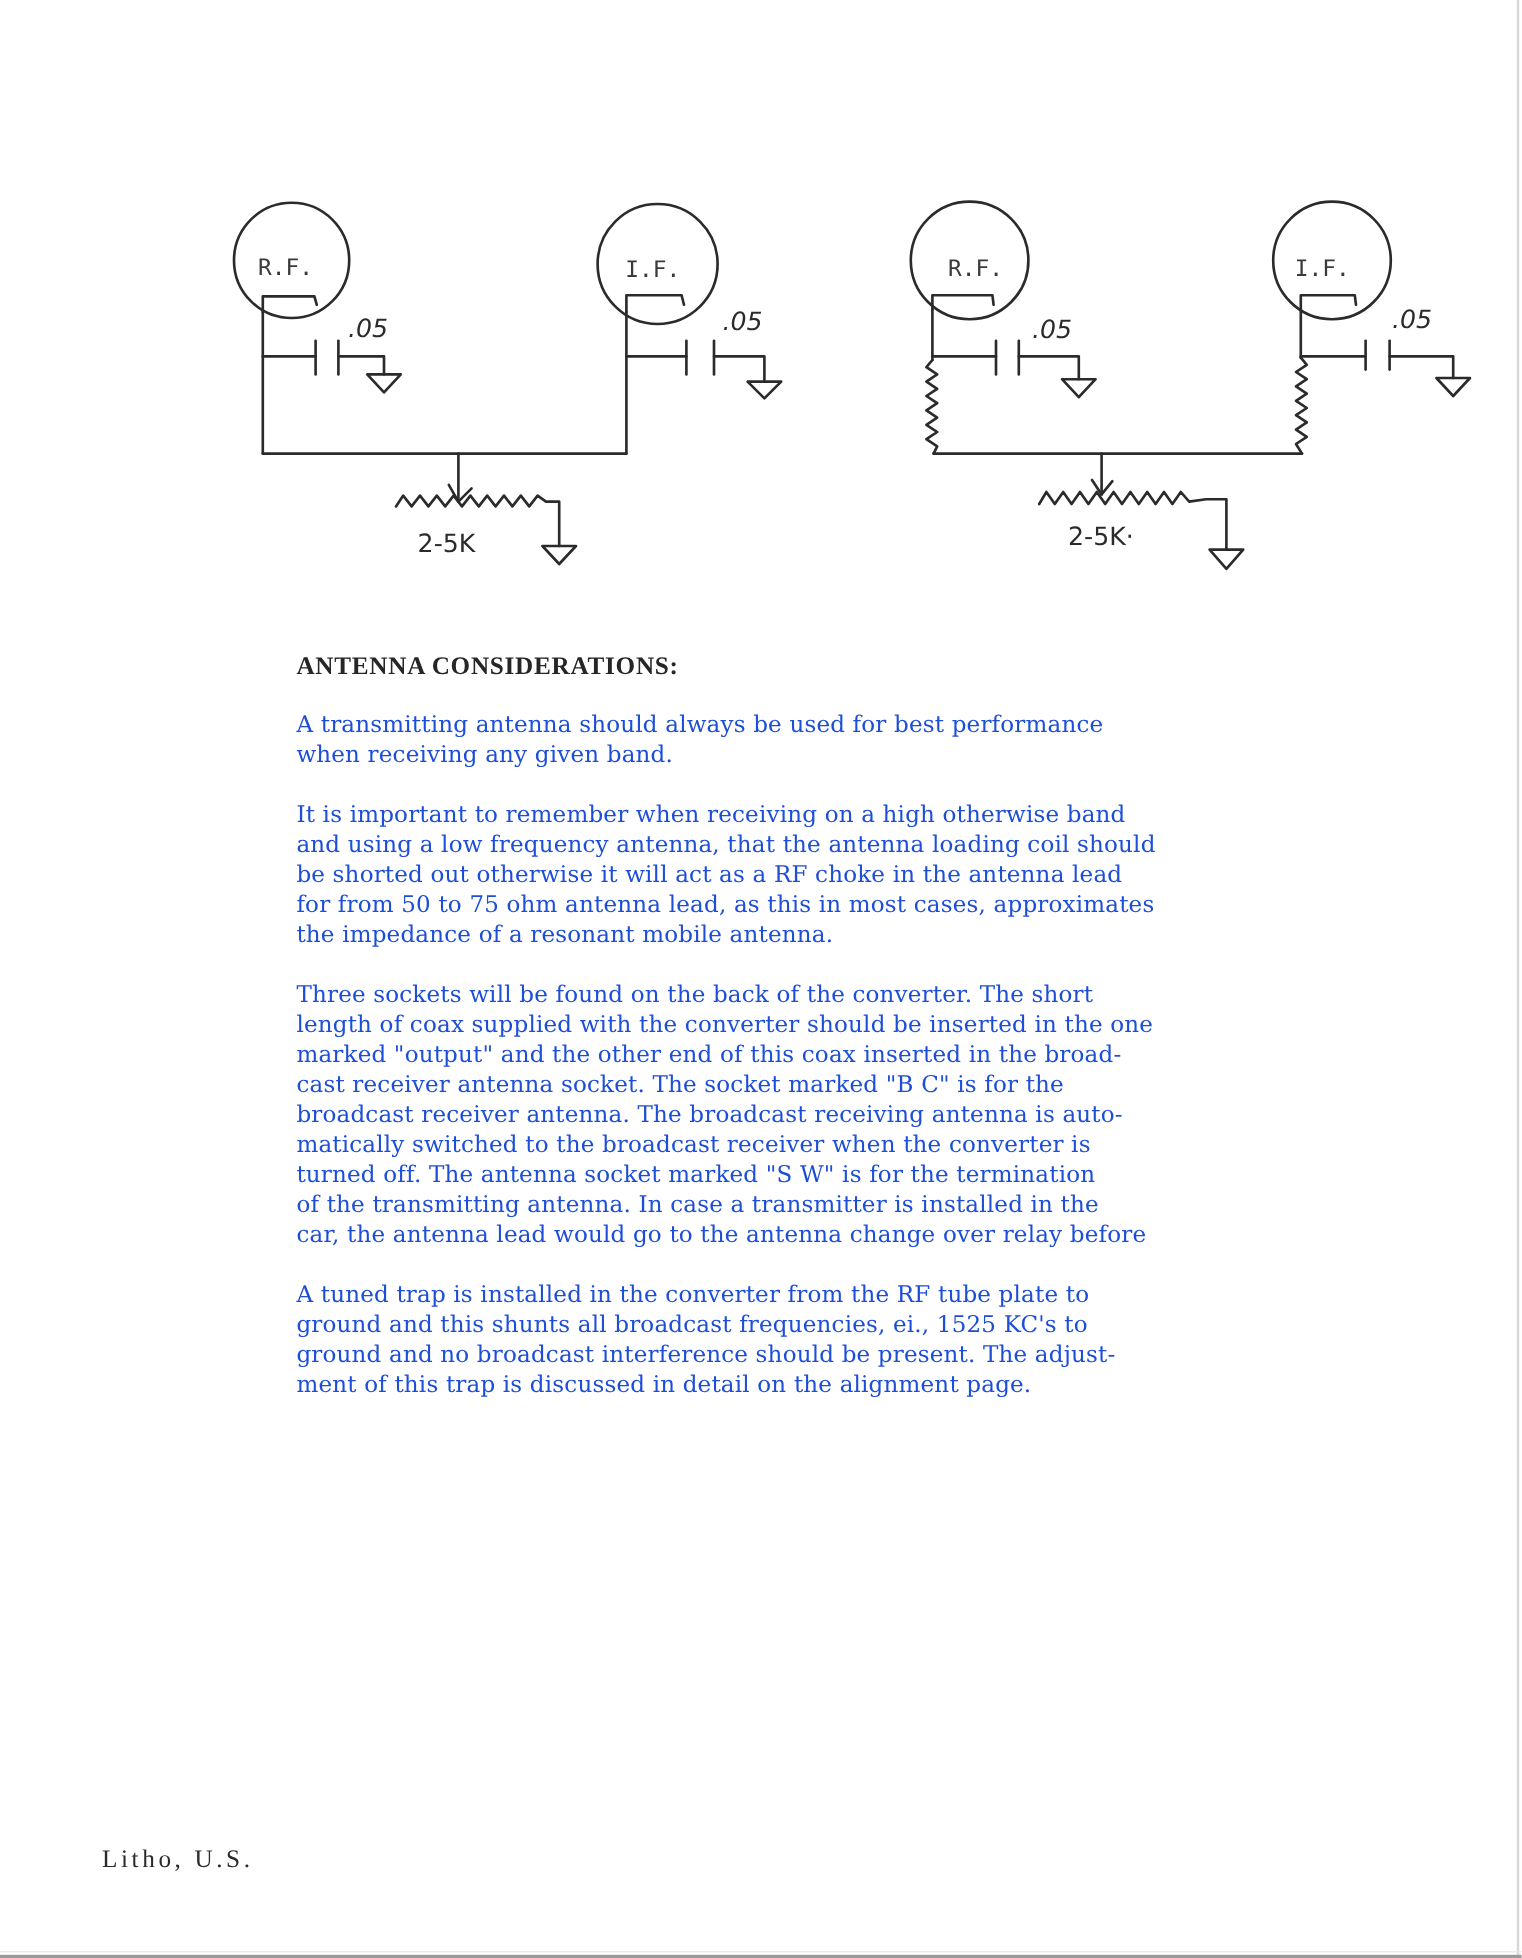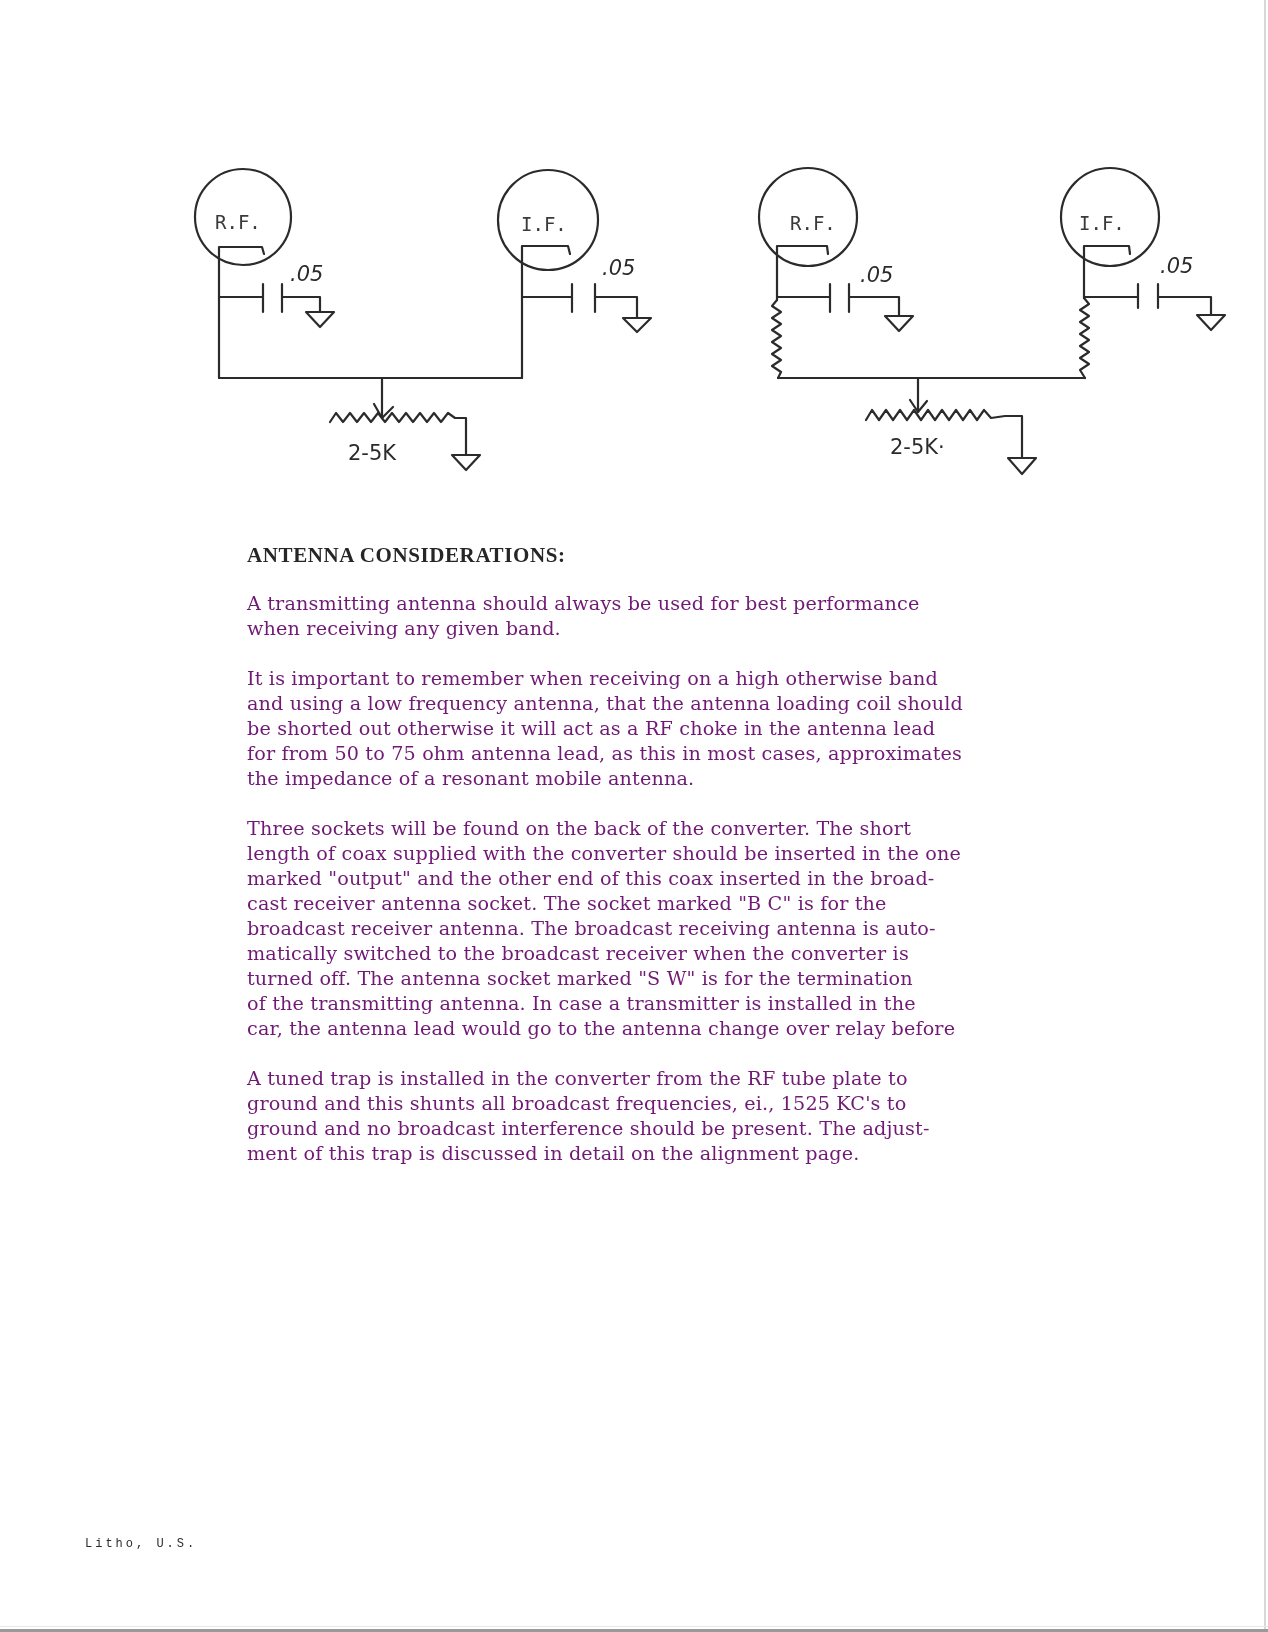--- a/index.html
+++ b/index.html
@@ -19,26 +19,26 @@
 
   .text-block {
     position: absolute; left: 247px; top: 541px; width: 960px;
   }
   .heading {
     font-family: "Liberation Serif", serif; font-size: 21px; letter-spacing: 0.6px;
     margin: 0 0 22px 0; line-height: 28px; color: #262626;
   }
   .para {
     font-family: "DejaVu Serif", serif; font-size: 19.2px; line-height: 25px;
-    margin: 0 0 25px 0; color: #701a75; letter-spacing: 0.15px;
+    margin: 0 0 25px 0; color: #1d4ed8; letter-spacing: 0.15px;
   }
   .para .line { display: block; white-space: nowrap; }
   .footer {
     position: absolute; left: 85px; top: 1537px;
-    font-family: Liberation Mono, monospace; font-size: 12px; letter-spacing: 3px; color: #2a2a2a; text-align: center;
+    font-family: Liberation Serif, serif; font-size: 21px; letter-spacing: 3px; color: #2a2a2a; text-align: center;
   }
 </style>
 </head>
 <body>
 
 <div class="page-edge-right"></div>
 <div class="page-edge-bottom2"></div>
 <div class="page-edge-bottom"></div>
 
 <svg class="schematic" width="1268" height="520" viewBox="0 0 1268 520">

